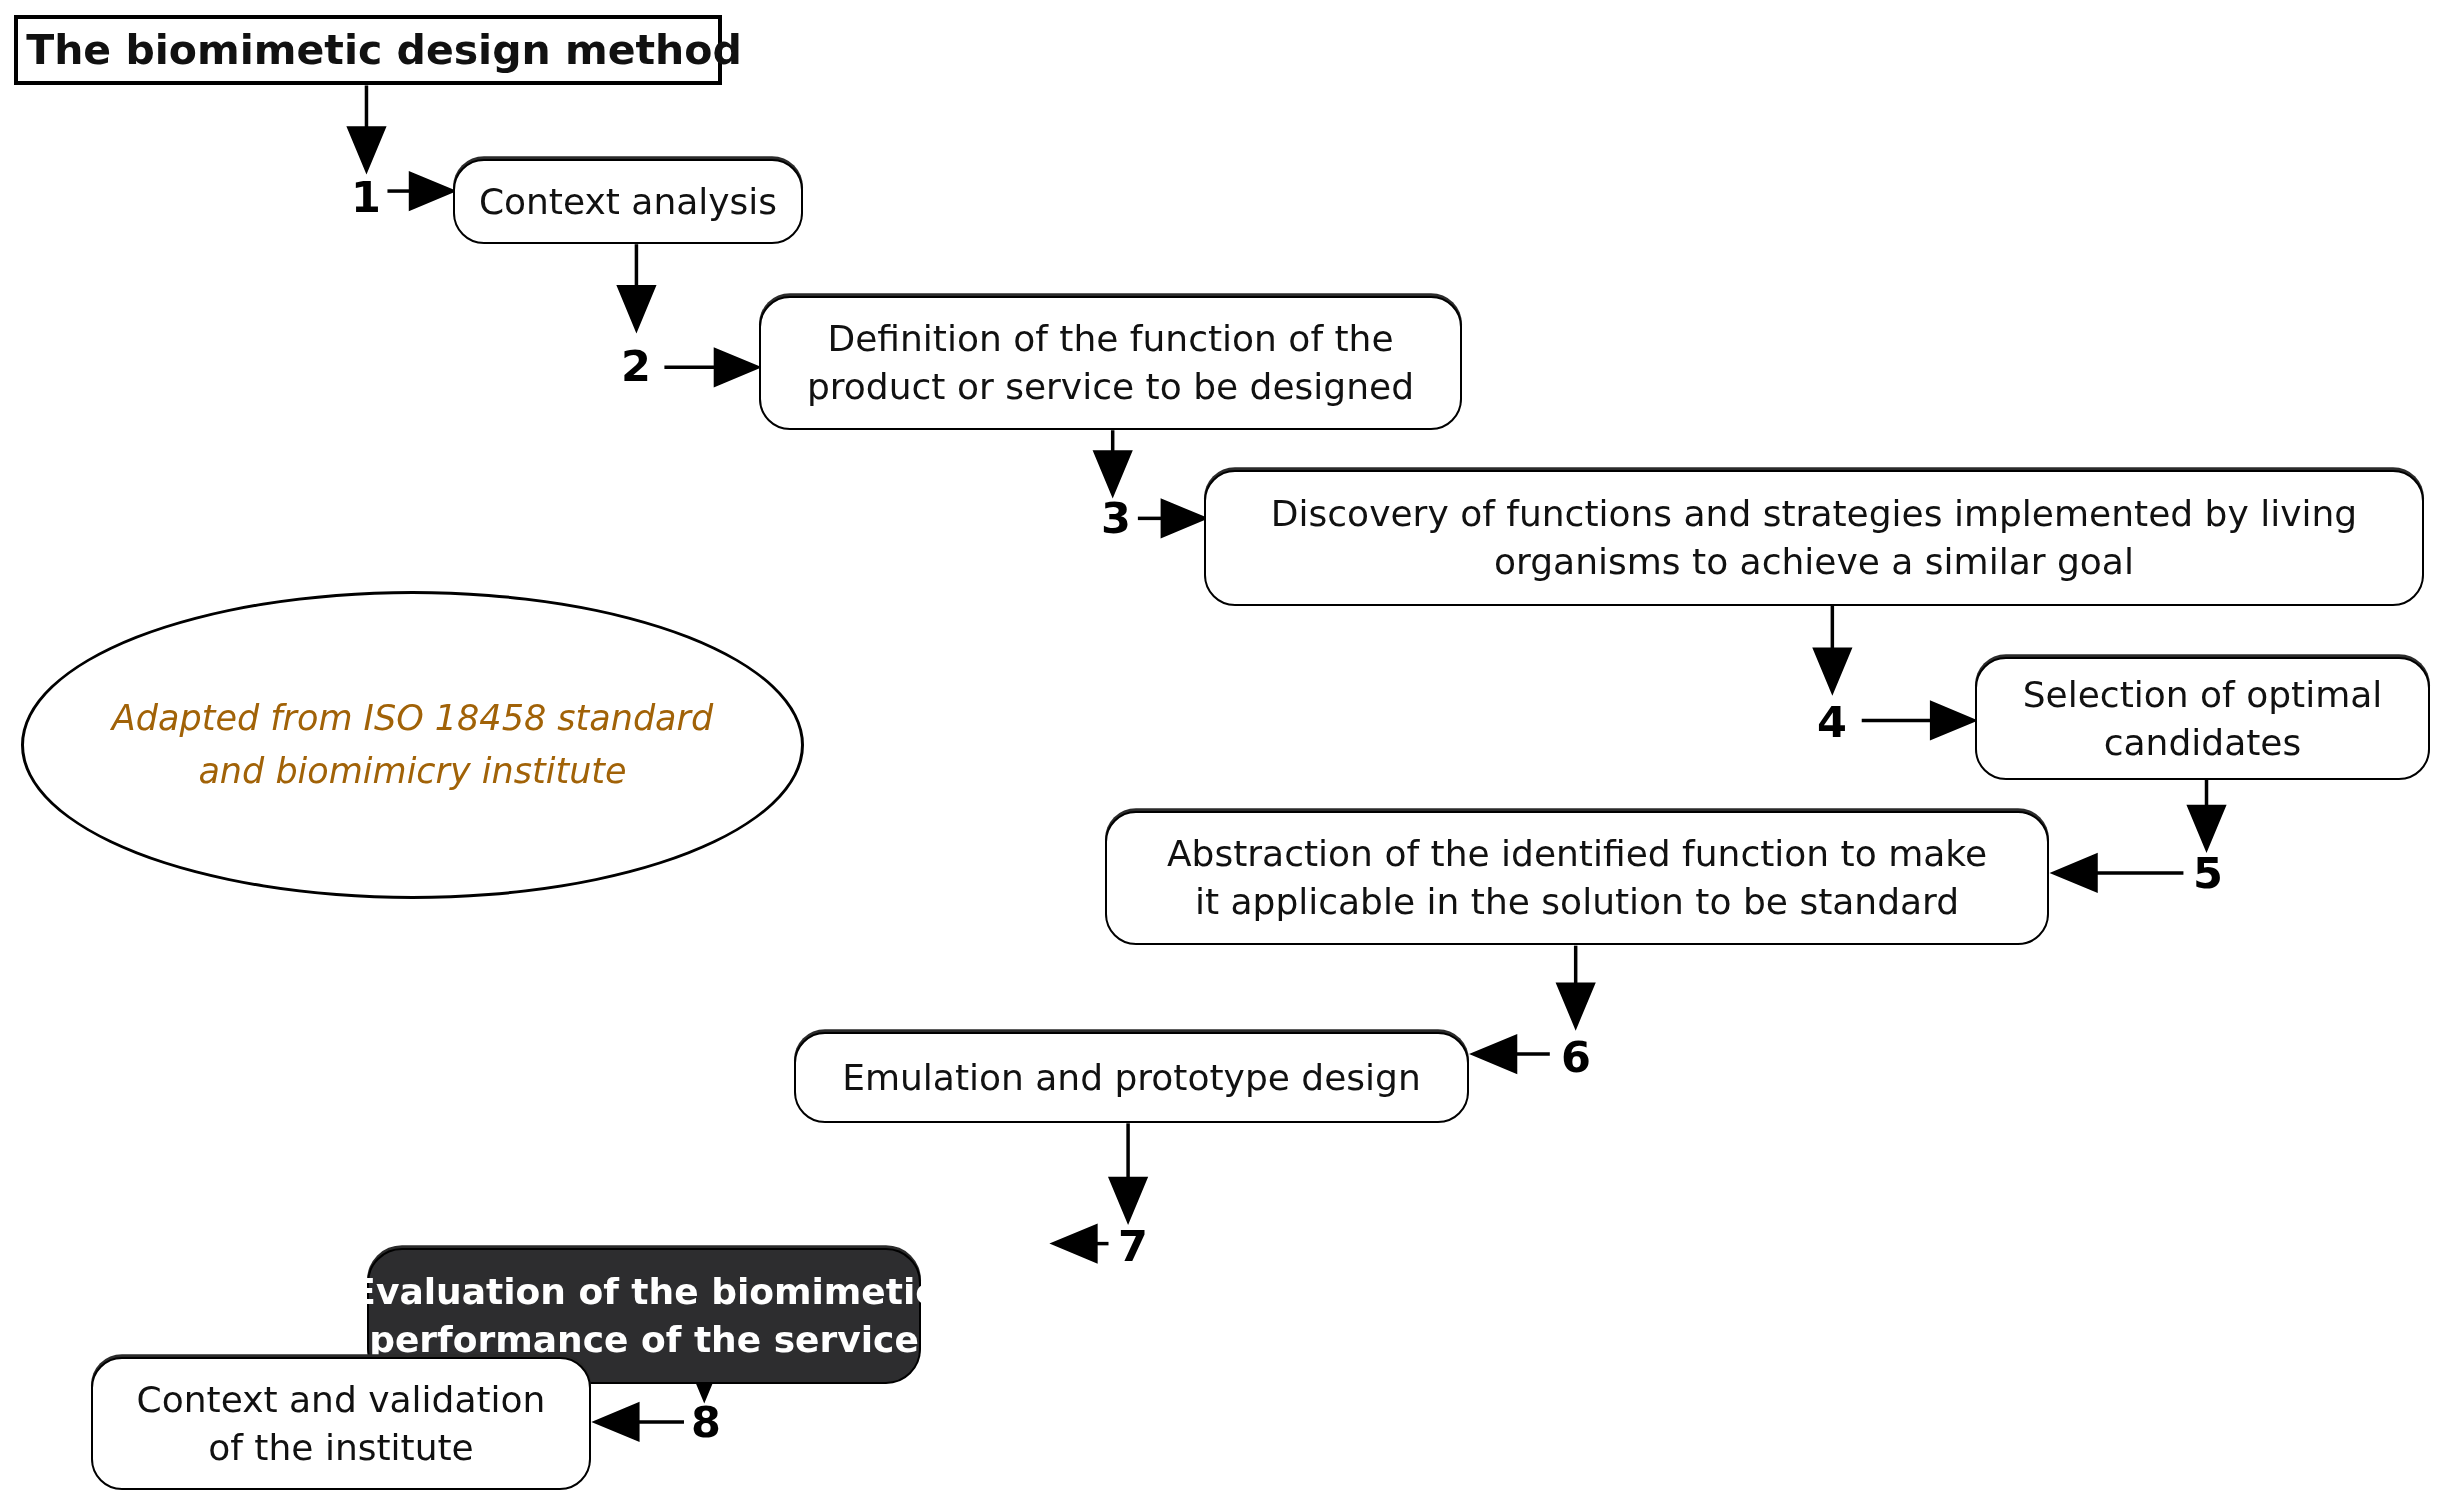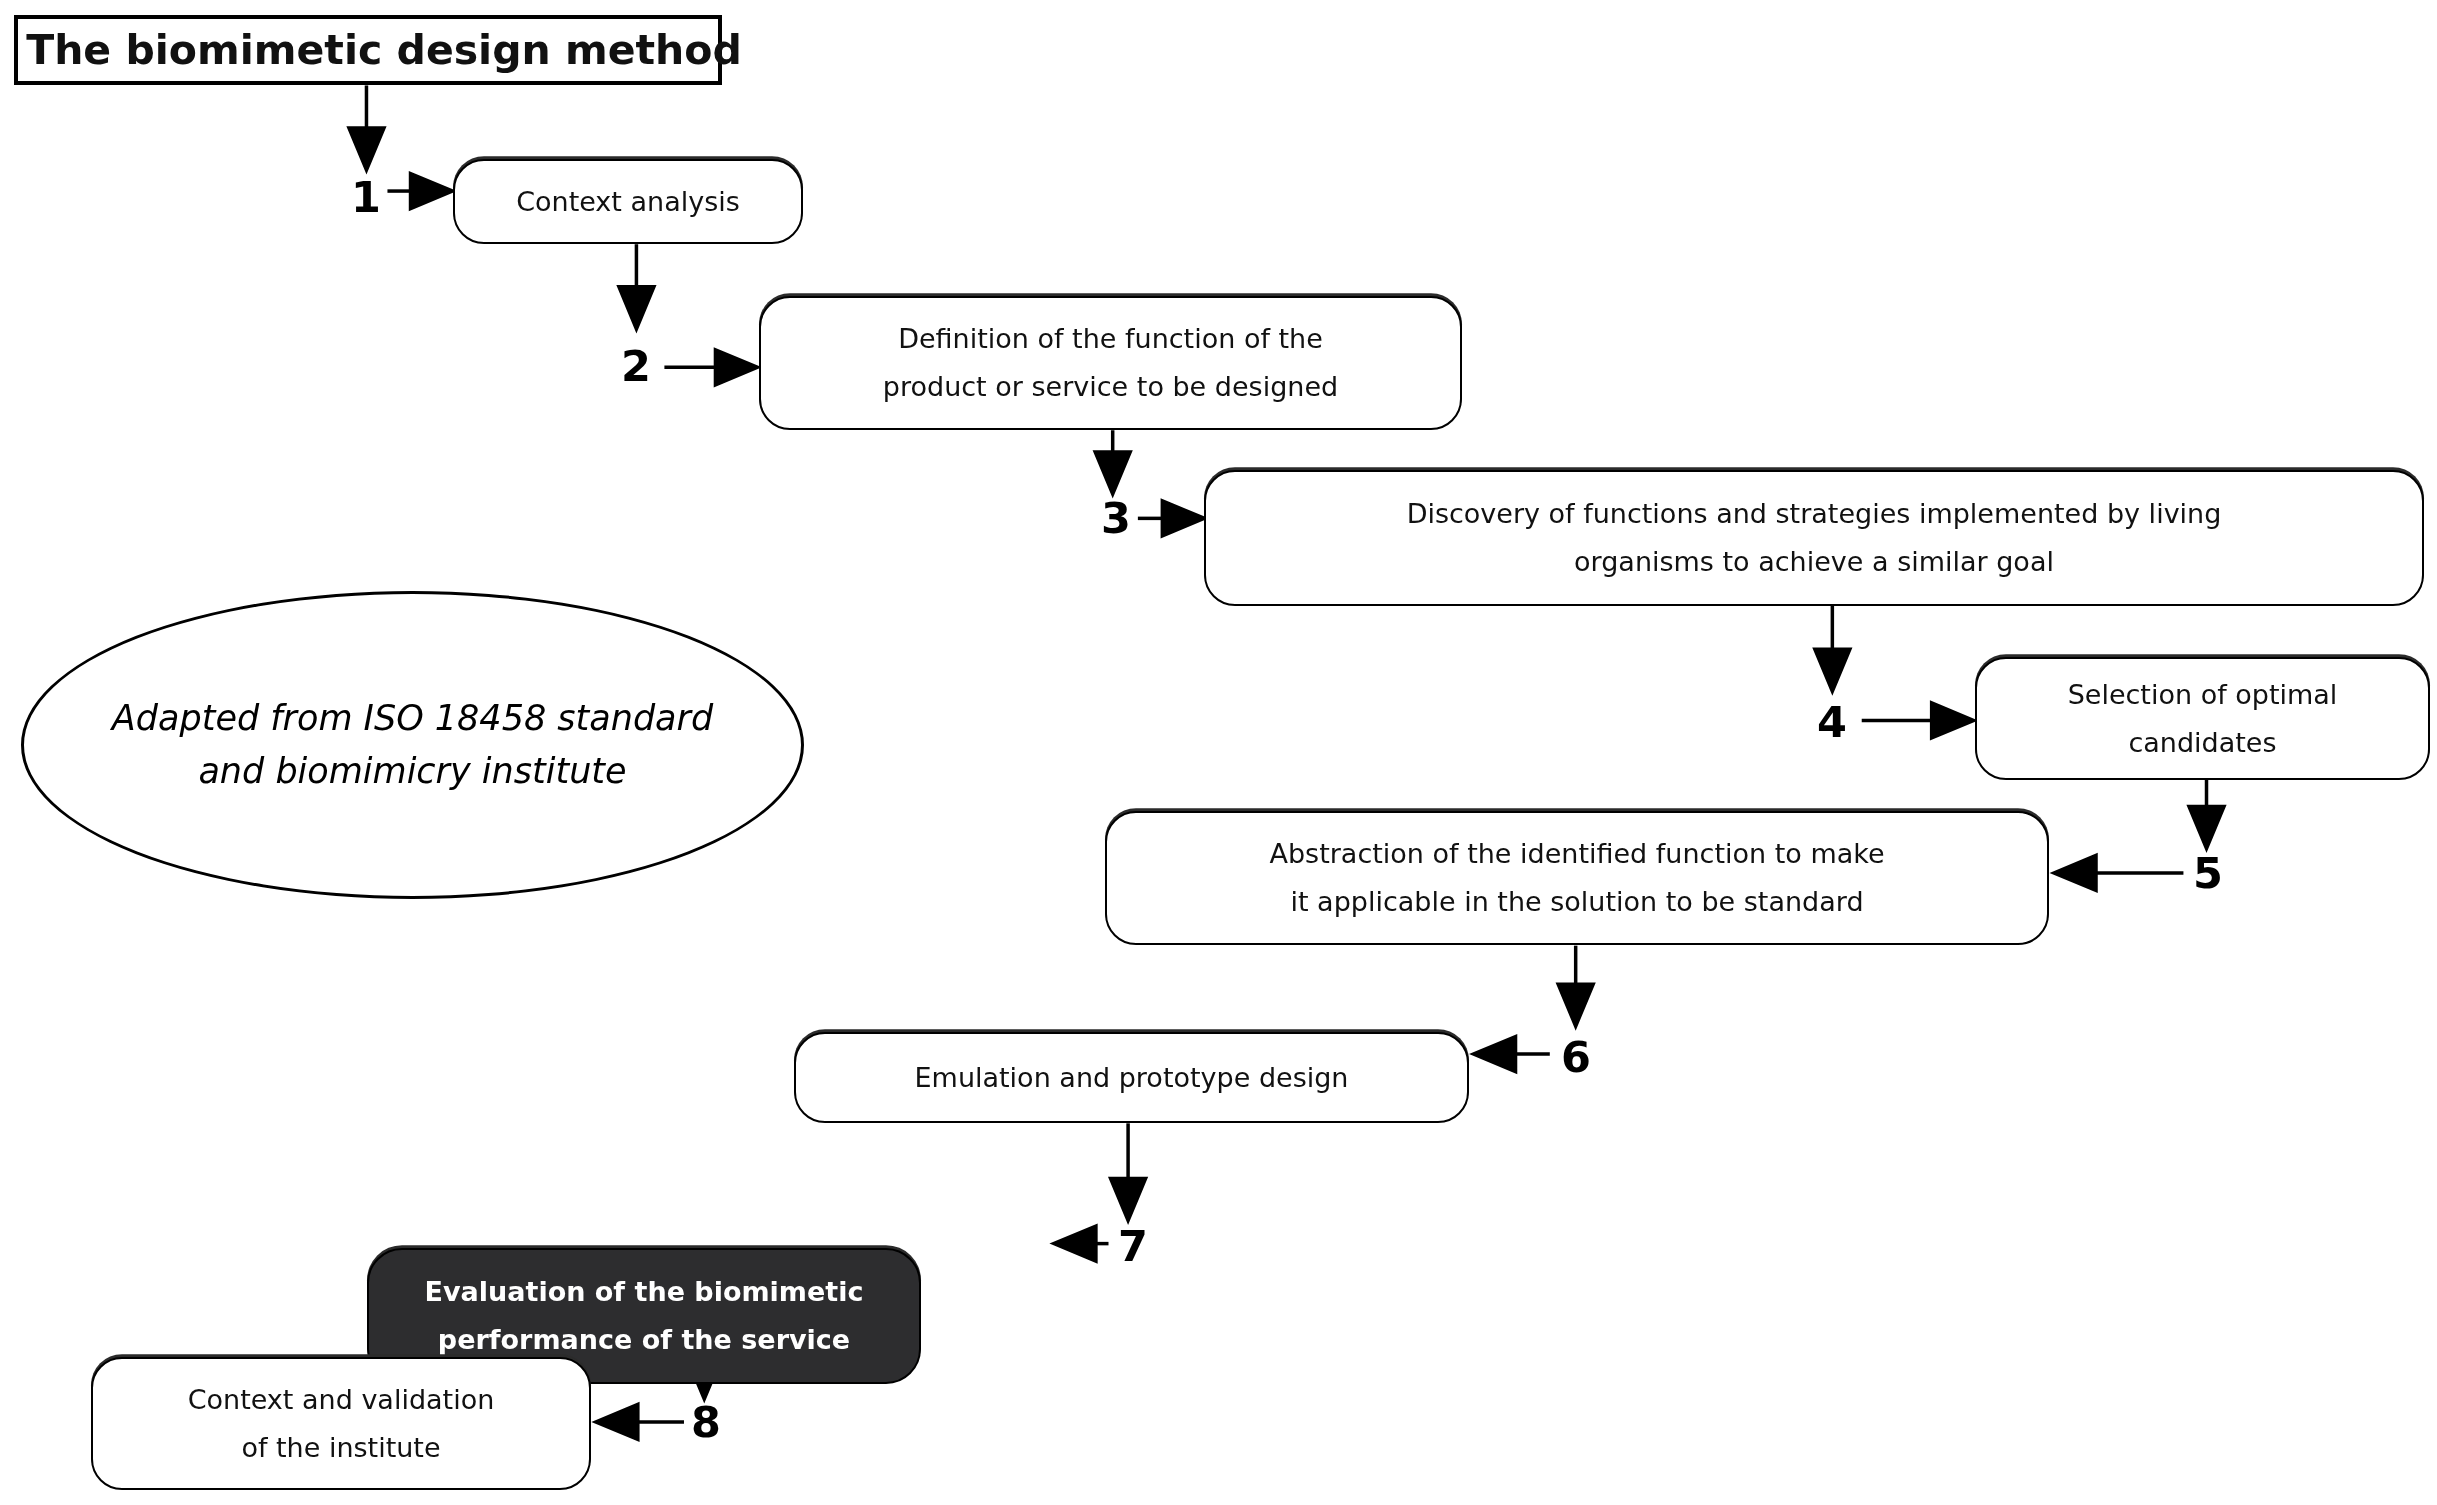--- a/index.html
+++ b/index.html
@@ -9,37 +9,37 @@
     background:#ffffff;
     font-family:"DejaVu Sans","Liberation Sans",sans-serif;
     color:#111111;
     overflow:hidden;
   }
   .arrows{position:absolute;left:0;top:0;width:2438px;height:1506px;}
   .node{
     position:absolute;box-sizing:border-box;
     background:#ffffff;border:2.8px solid #000000;border-radius:31px;
     display:flex;flex-direction:column;align-items:center;justify-content:center;
-    text-align:center;font-size:27px;line-height:48px;
+    text-align:center;font-size:36px;line-height:48px;
     box-shadow:0 -2.8px 0 0 #2b2b2b;
   }
   .node .bline{white-space:nowrap;}
   .title-box{
     border-radius:0;border-width:4.2px;font-weight:bold;font-size:41px;
     box-shadow:none;
     padding-left:32px;
   }
   .dark{
     background:#2d2d2f;color:#ffffff;font-weight:bold;border-radius:35px;
   }
   .ellipse{
     position:absolute;box-sizing:border-box;background:#ffffff;
     border:3.5px solid #000000;border-radius:50%;
     display:flex;flex-direction:column;align-items:center;justify-content:center;
-    text-align:right;font-style:italic;font-size:35px;line-height:53px;color:#000000;
+    text-align:right;font-style:italic;font-size:35px;line-height:53px;color:#a16207;
   }
   .ellipse .bline{white-space:nowrap;}
   .num{
     position:absolute;transform:translate(-50%,-50%);
     font-weight:bold;font-size:43px;color:#000000;
   }
 </style>
 </head>
 <body>
 

